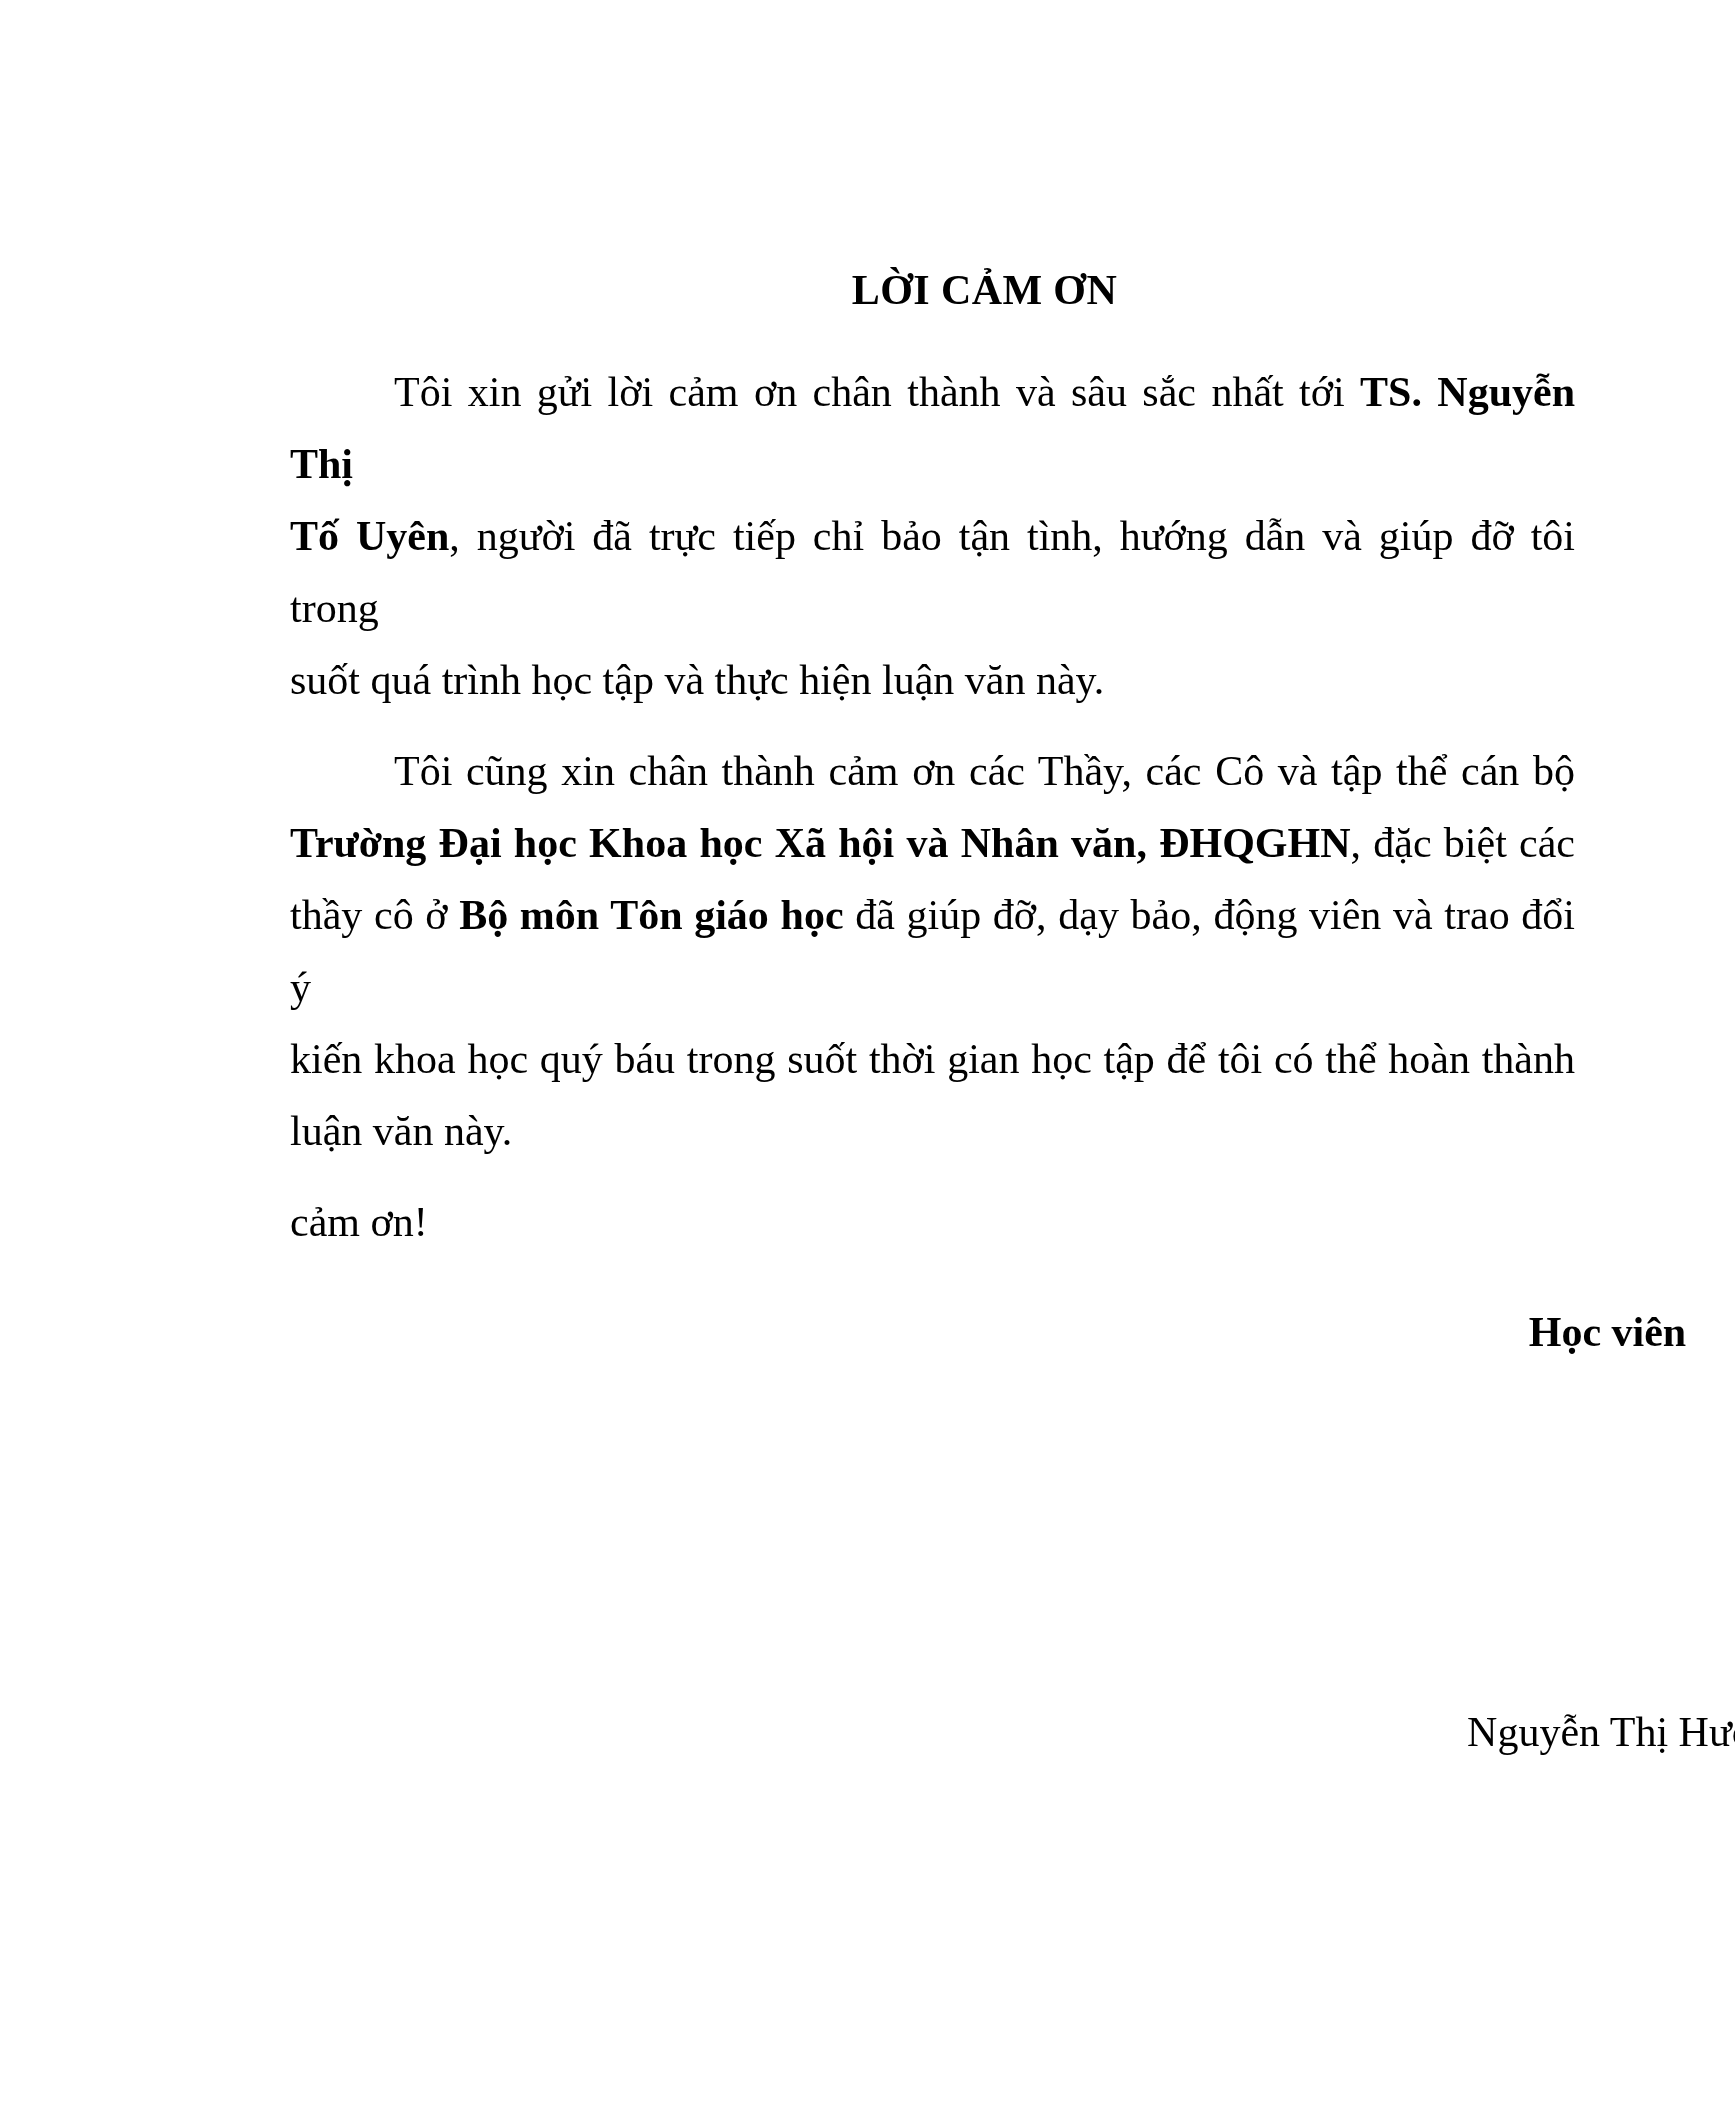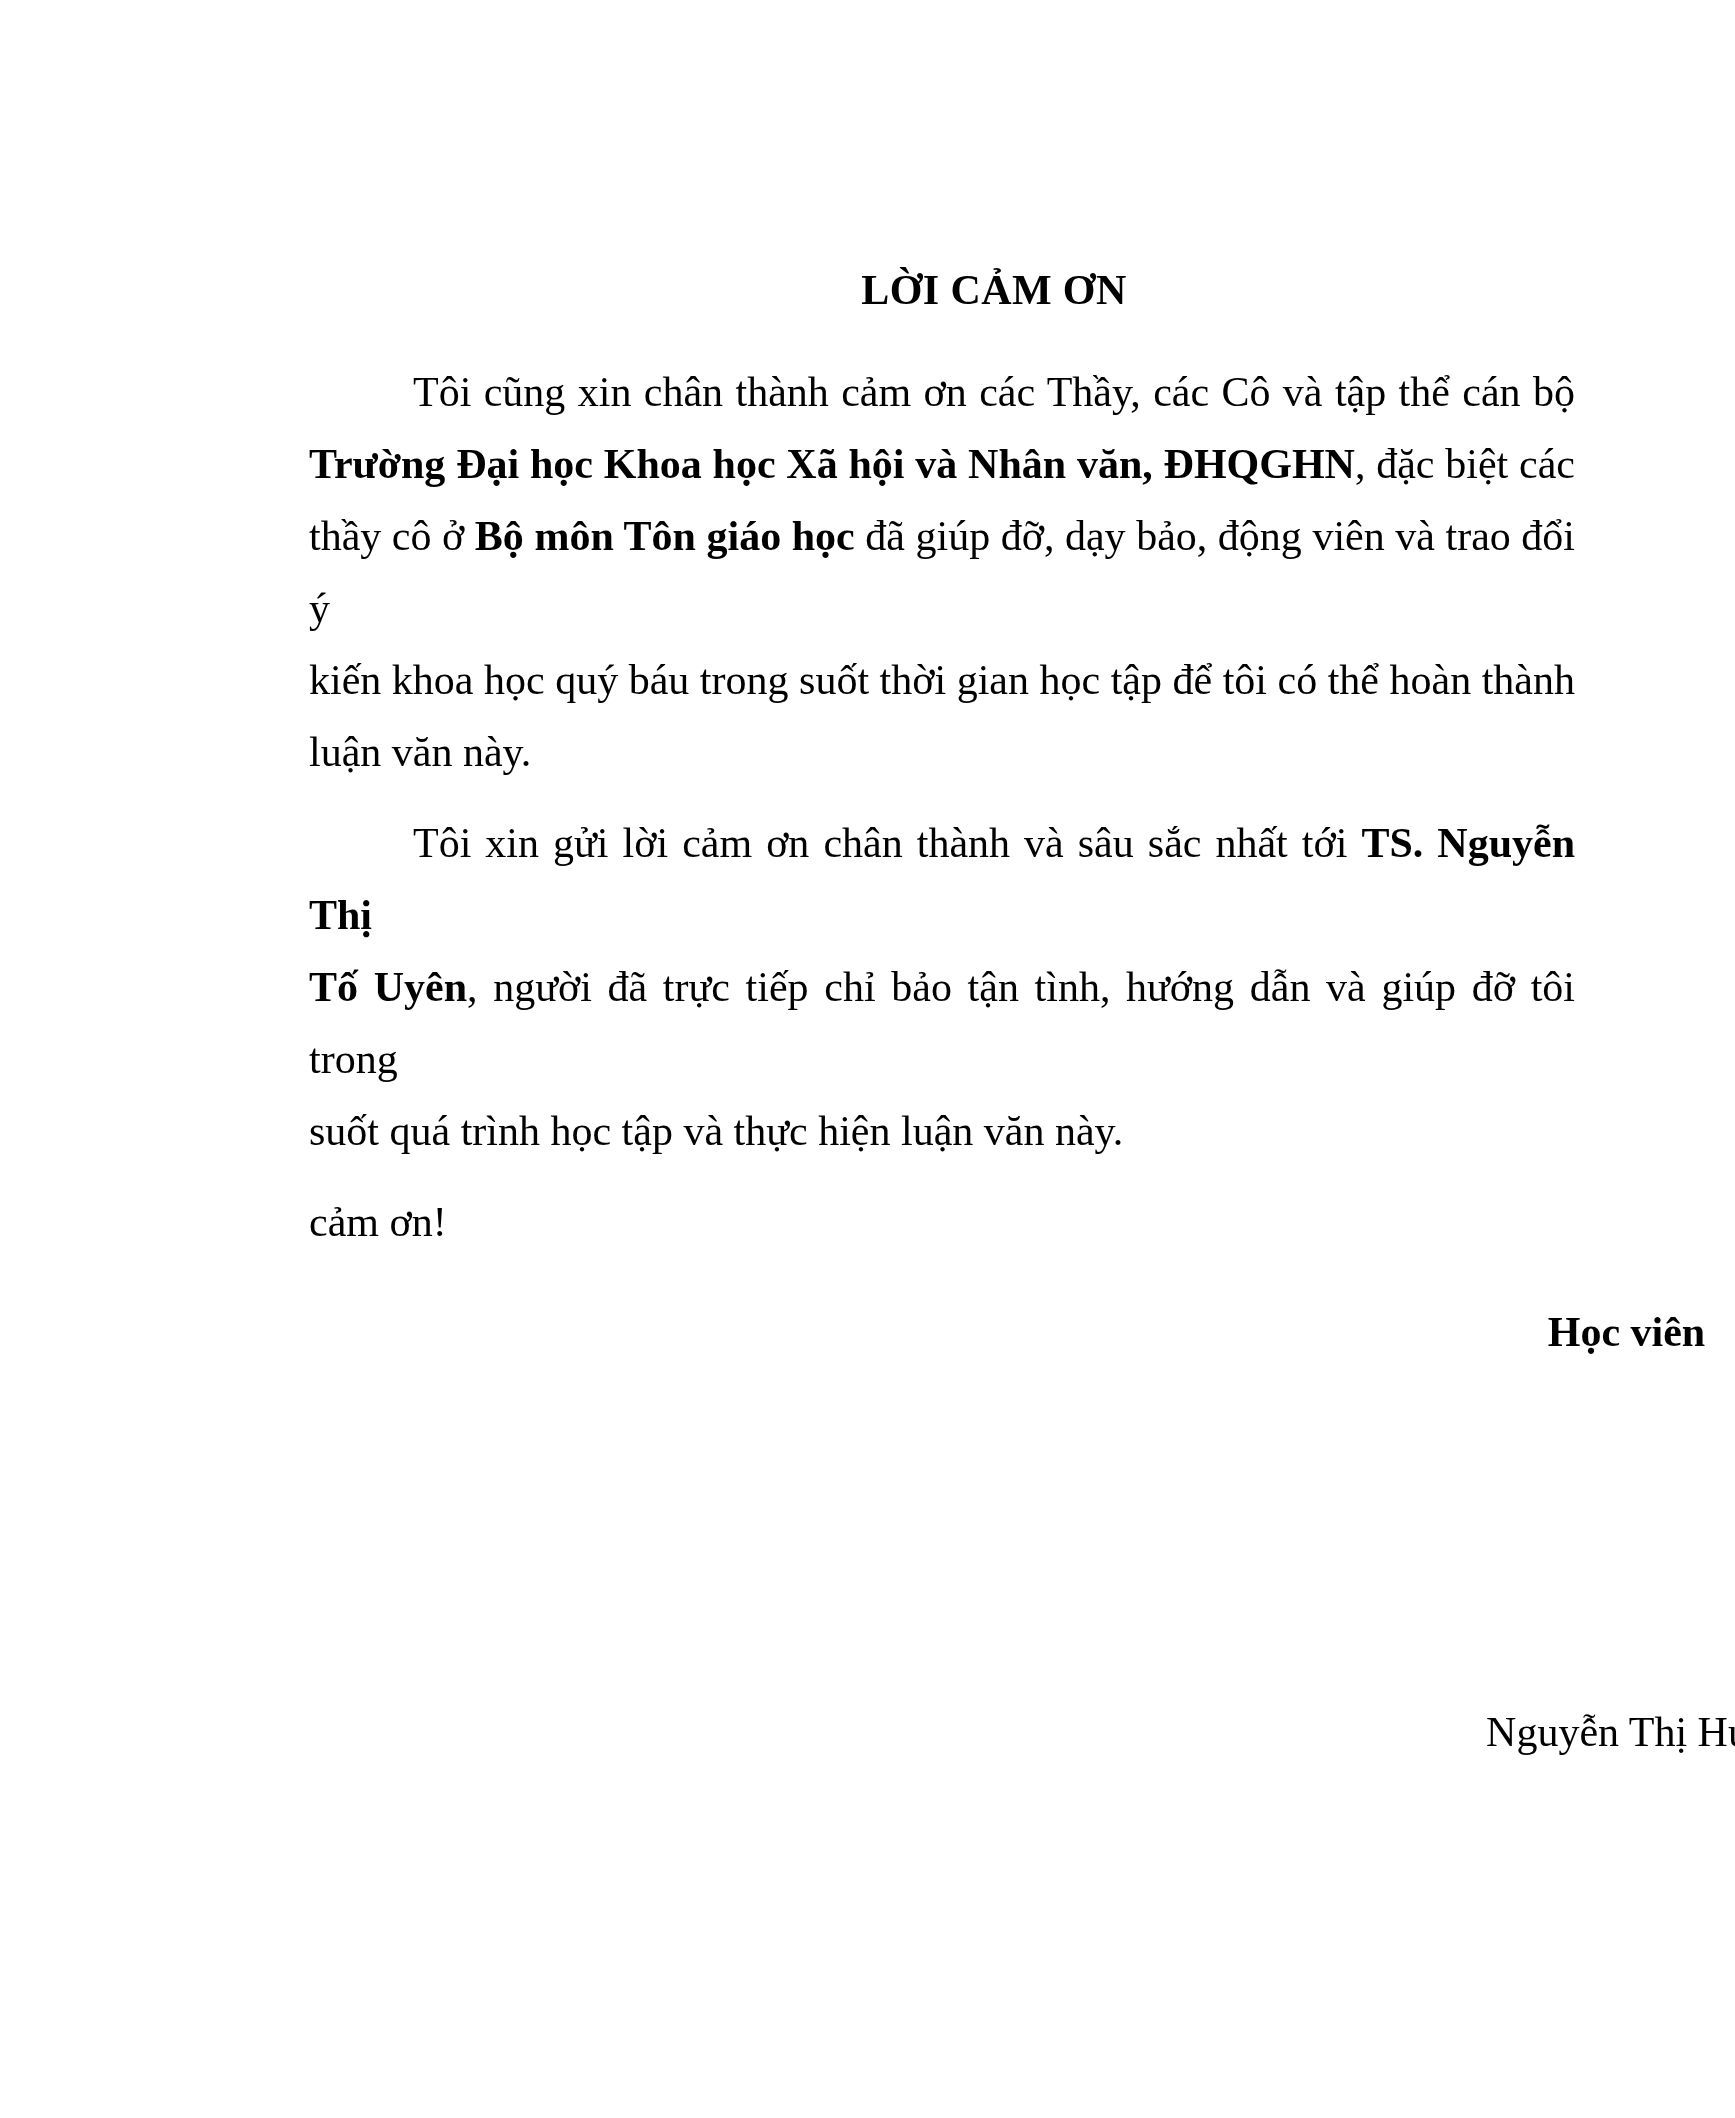--- a/index.html
+++ b/index.html
@@ -7,21 +7,20 @@
     position: relative;
     width: 1736px;
     height: 2453px;
     background: #ffffff;
     color: #000000;
     font-family: "Liberation Serif", "DejaVu Serif", serif;
     overflow: hidden;
   }
   .content {
     padding: 254px 161px 0 290px; 
-    margin-left: 19px;
   }
   .doc-title {
     font-size: 42px;
     font-weight: bold;
     line-height: 72px;
     text-align: center;
     text-indent: 104px; 
     letter-spacing: 0.4px;
   }
   .paragraphs { margin-top: 30px; }
@@ -54,30 +53,30 @@
 </style>
 </head>
 <body>
 
 <div class="page">
   <div class="content">
     <div class="doc-title">LỜI CẢM ƠN</div>
 
     <div class="paragraphs">
         <div class="para">
+          <div class="line ind jst"><span>Tôi xin gửi lời cảm ơn chân thành và sâu sắc nhất tới </span><span class="b">TS. Nguyễn Thị</span></div>
+          <div class="line jst"><span class="b">Tố Uyên</span><span>, người đã trực tiếp chỉ bảo tận tình, hướng dẫn và giúp đỡ tôi trong</span></div>
+          <div class="line"><span>suốt quá trình học tập và thực hiện luận văn này.</span></div>
+        </div>
+        <div class="para">
           <div class="line ind jst"><span>Tôi cũng xin chân thành cảm ơn các Thầy, các Cô và tập thể cán bộ</span></div>
           <div class="line jst"><span class="b">Trường Đại học Khoa học Xã hội và Nhân văn, ĐHQGHN</span><span>, đặc biệt các</span></div>
           <div class="line jst"><span>thầy cô ở </span><span class="b">Bộ môn Tôn giáo học</span><span> đã giúp đỡ, dạy bảo, động viên và trao đổi ý</span></div>
           <div class="line jst"><span>kiến khoa học quý báu trong suốt thời gian học tập để tôi có thể hoàn thành</span></div>
           <div class="line"><span>luận văn này.</span></div>
-        </div>
-        <div class="para">
-          <div class="line ind jst"><span>Tôi xin gửi lời cảm ơn chân thành và sâu sắc nhất tới </span><span class="b">TS. Nguyễn Thị</span></div>
-          <div class="line jst"><span class="b">Tố Uyên</span><span>, người đã trực tiếp chỉ bảo tận tình, hướng dẫn và giúp đỡ tôi trong</span></div>
-          <div class="line"><span>suốt quá trình học tập và thực hiện luận văn này.</span></div>
         </div>
         <div class="para">
           <div class="line"><span>cảm ơn!</span></div>
         </div>
       </div>
 
     <div class="sig-role-wrap">Học viên</div>
 
     <div class="sig-name-wrap">Nguyễn Thị Hương</div>
   </div>

